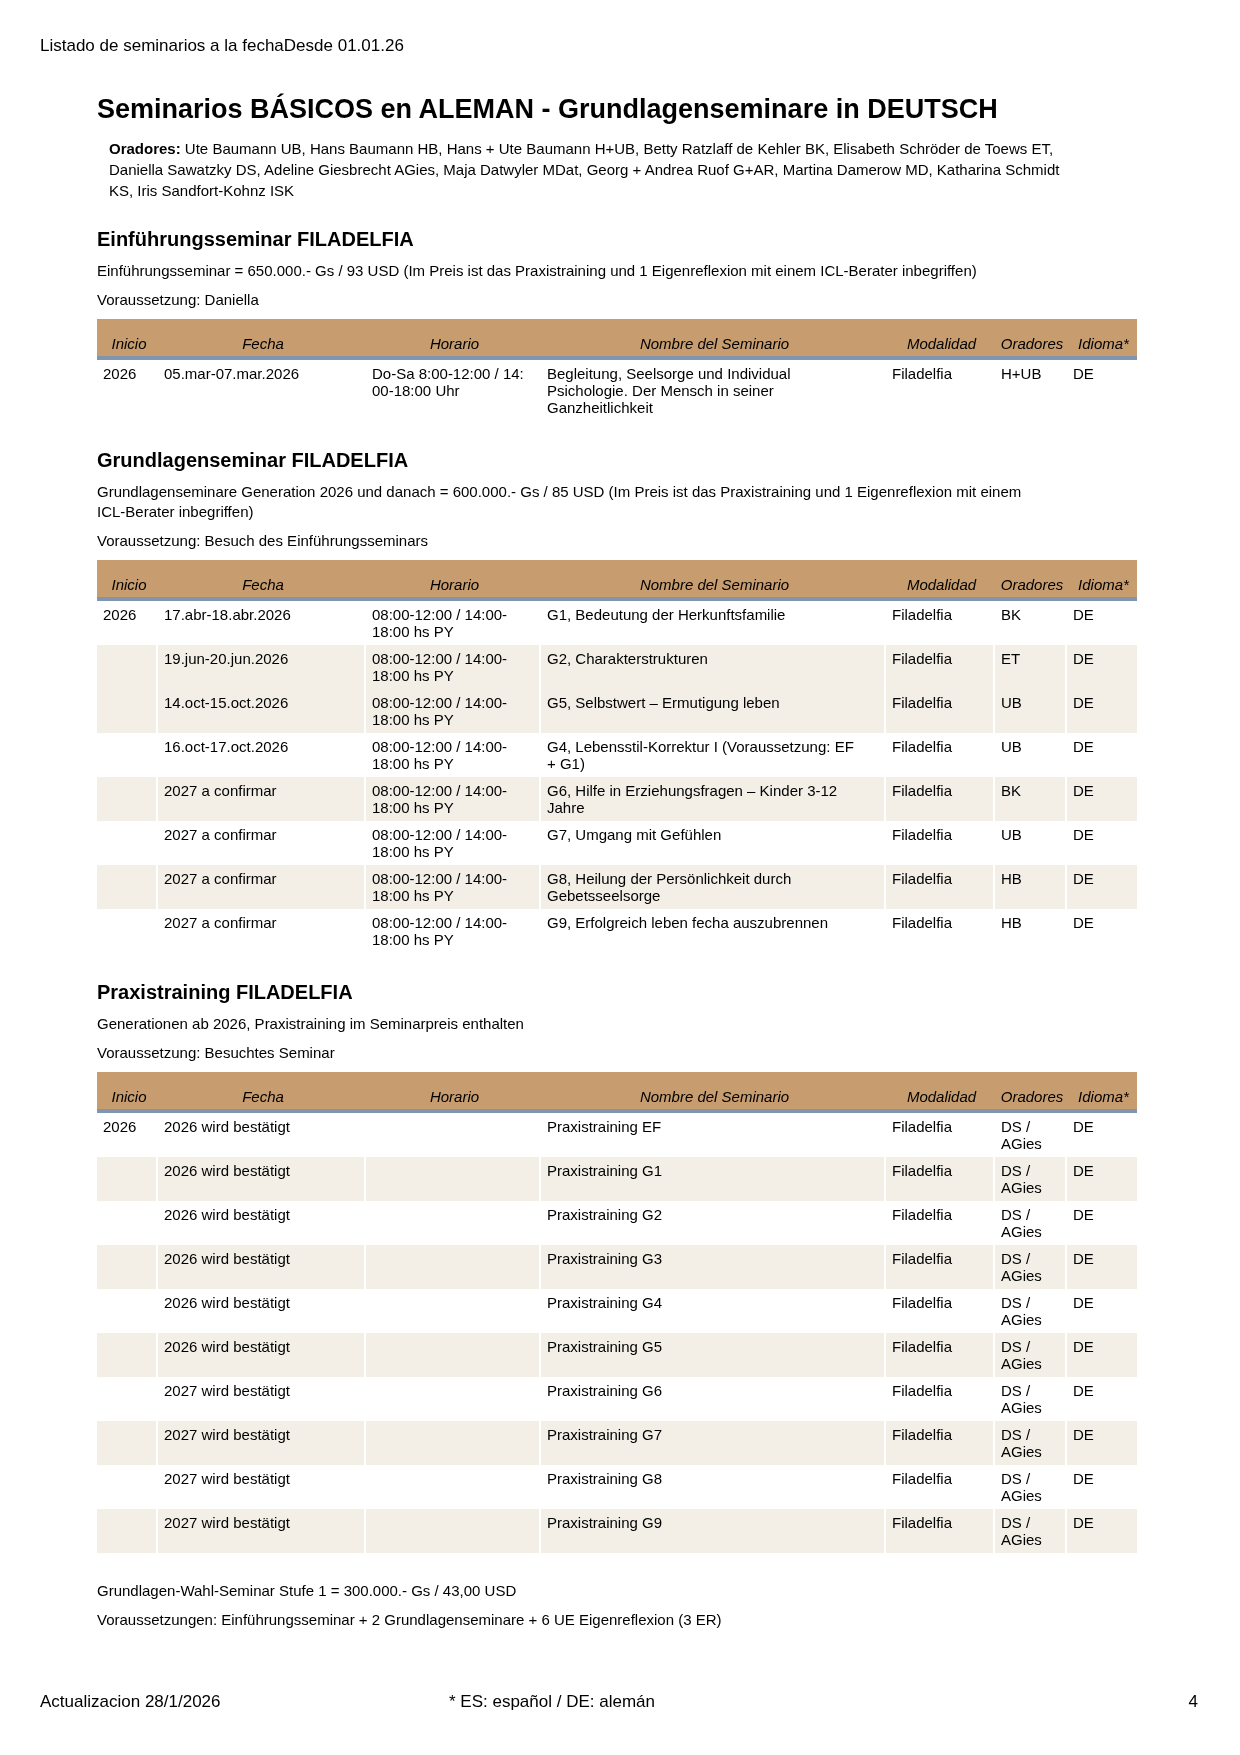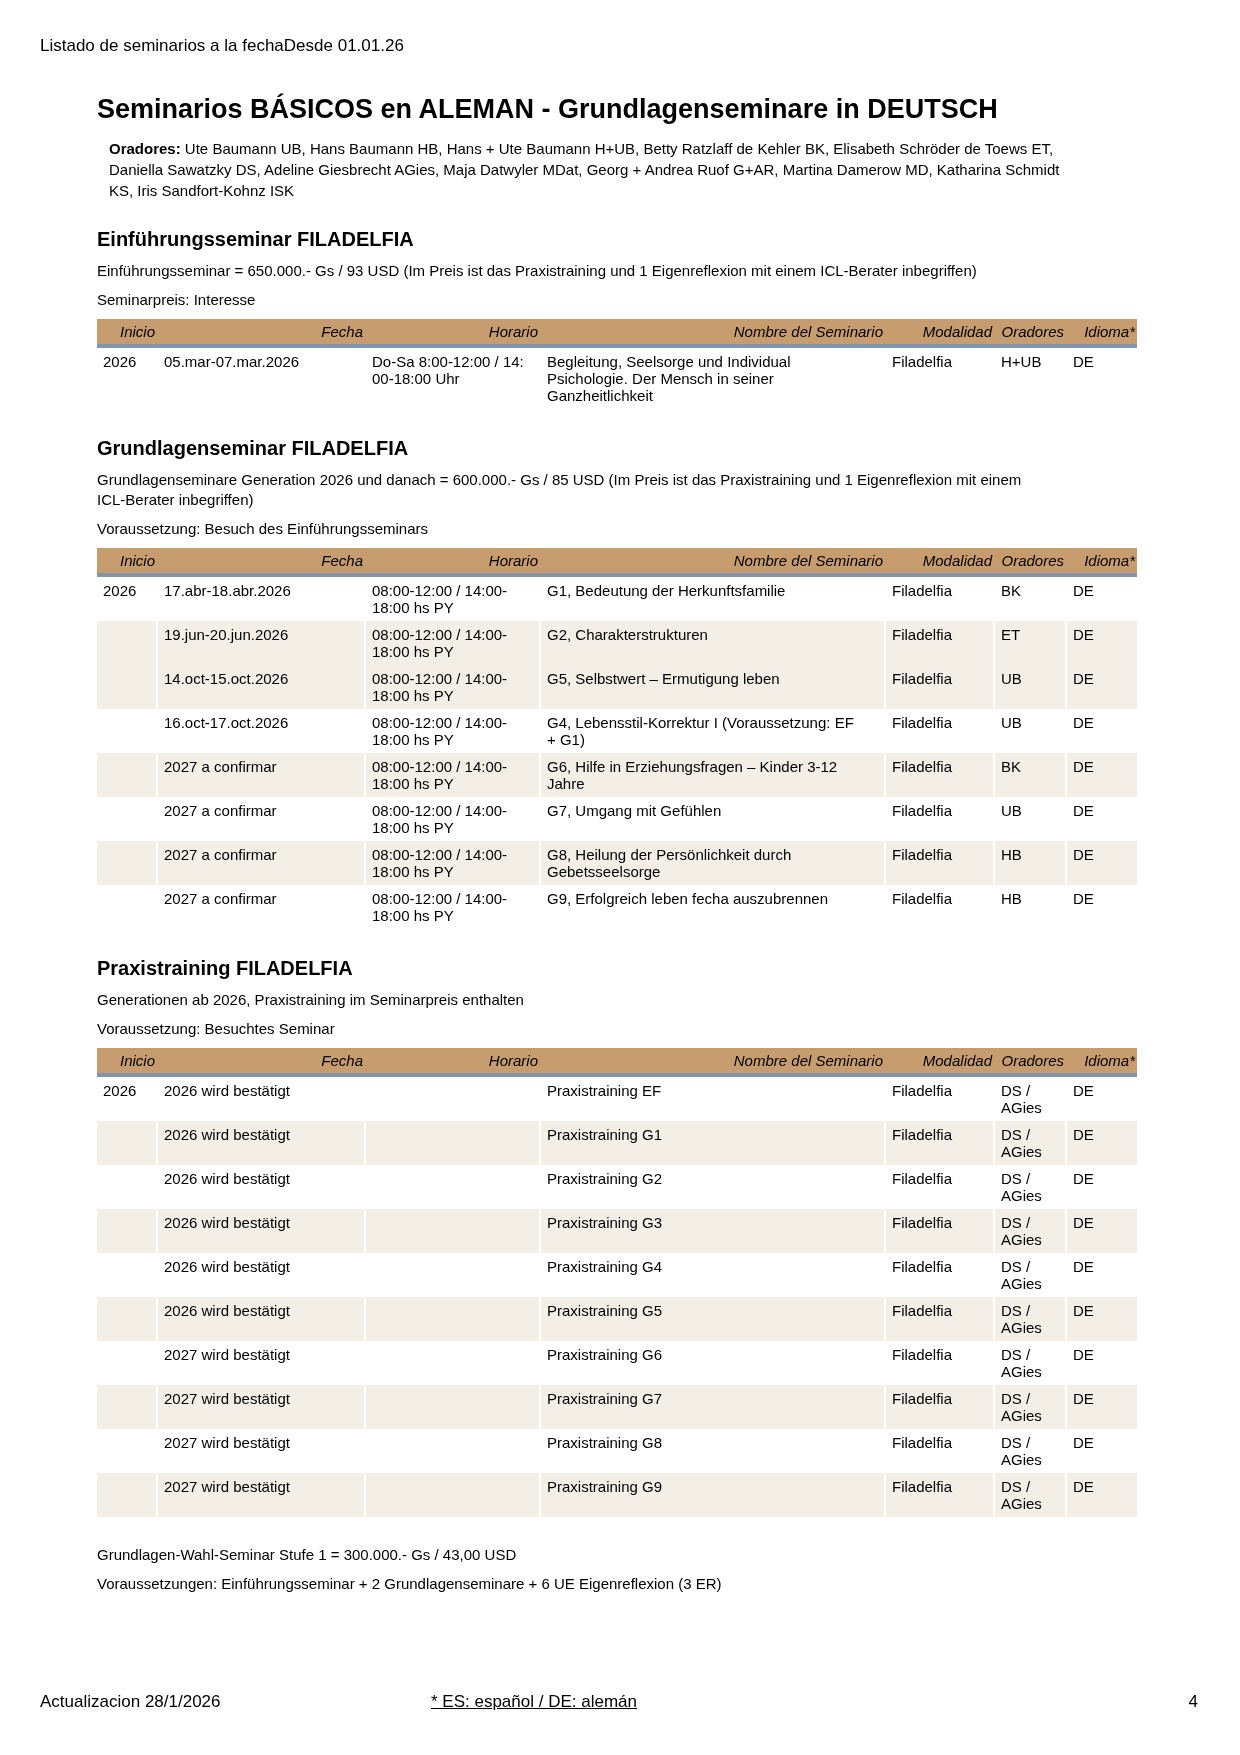--- a/index.html
+++ b/index.html
@@ -57,22 +57,22 @@
     border-collapse:collapse;
     width:1040px;
     margin:5px 0 0 0;
     font-size:15px;
   }
   table.seminar-table th{
     background:var(--head-bg,#c79d6f);
     border-bottom:4px solid var(--rule,#8295af);
     font-style:italic;
     font-weight:normal;
-    text-align:right;
-    padding:4px 2px 4px 6px;
+    text-align:center;
+    padding:16px 2px 4px 6px;
     overflow:hidden;
     white-space:nowrap;
   }
   table.seminar-table td{
     vertical-align:top;
     padding:5px 2px 5px 6px;
     line-height:17px;
     white-space:pre;
     overflow:hidden;
   }
@@ -81,21 +81,21 @@
   }
   table.seminar-table tr.alt td{
     background:var(--alt-bg,#f3efe7);
   }
   .page-footer{
     position:absolute;
     top:1692px; left:0; right:0; height:24px;
     font-size:17px;
   }
   .page-footer .f-left{position:absolute; left:40px; top:0;text-align:right;}
-  .page-footer .f-center{position:absolute; left:431px; top:0;text-decoration:underline;}
+  .page-footer .f-center{position:absolute; left:449px; top:0;}
   .page-footer .f-right{position:absolute; right:42px; top:0;}
 </style>
 </head>
 <body style="--head-bg: #c79d6f; --rule: #8295af; --alt-bg: #f3efe7;">
 
 <header class="page-header">
   <span>Listado de seminarios a la fecha</span>
   <span>Desde 01.01.26</span>
 </header>
 
@@ -103,21 +103,21 @@
 
   <h1 class="doc-title">Seminarios BÁSICOS en ALEMAN - Grundlagenseminare in DEUTSCH</h1>
 
   <p class="speakers"><strong>Oradores:</strong><span> Ute Baumann UB, Hans Baumann HB, Hans + Ute Baumann H+UB, Betty Ratzlaff de Kehler BK, Elisabeth Schröder de Toews ET,
 Daniella Sawatzky DS, Adeline Giesbrecht AGies, Maja Datwyler MDat, Georg + Andrea Ruof G+AR, Martina Damerow MD, Katharina Schmidt
 KS, Iris Sandfort-Kohnz ISK</span></p>
 
   <section class="first">
     <h2 class="section-heading">Einführungsseminar FILADELFIA</h2>
     <p class="section-line">Einführungsseminar = 650.000.- Gs / 93 USD (Im Preis ist das Praxistraining und 1 Eigenreflexion mit einem ICL-Berater inbegriffen)</p>
-    <p class="section-line">Seminarpreis: Interesse</p>
+    <p class="section-line">Voraussetzung: Daniella</p>
     <table class="seminar-table">
       <colgroup>
           <col style="width:60px">
           <col style="width:208px">
           <col style="width:175px">
           <col style="width:345px">
           <col style="width:109px">
           <col style="width:72px">
           <col style="width:71px">
         </colgroup>

